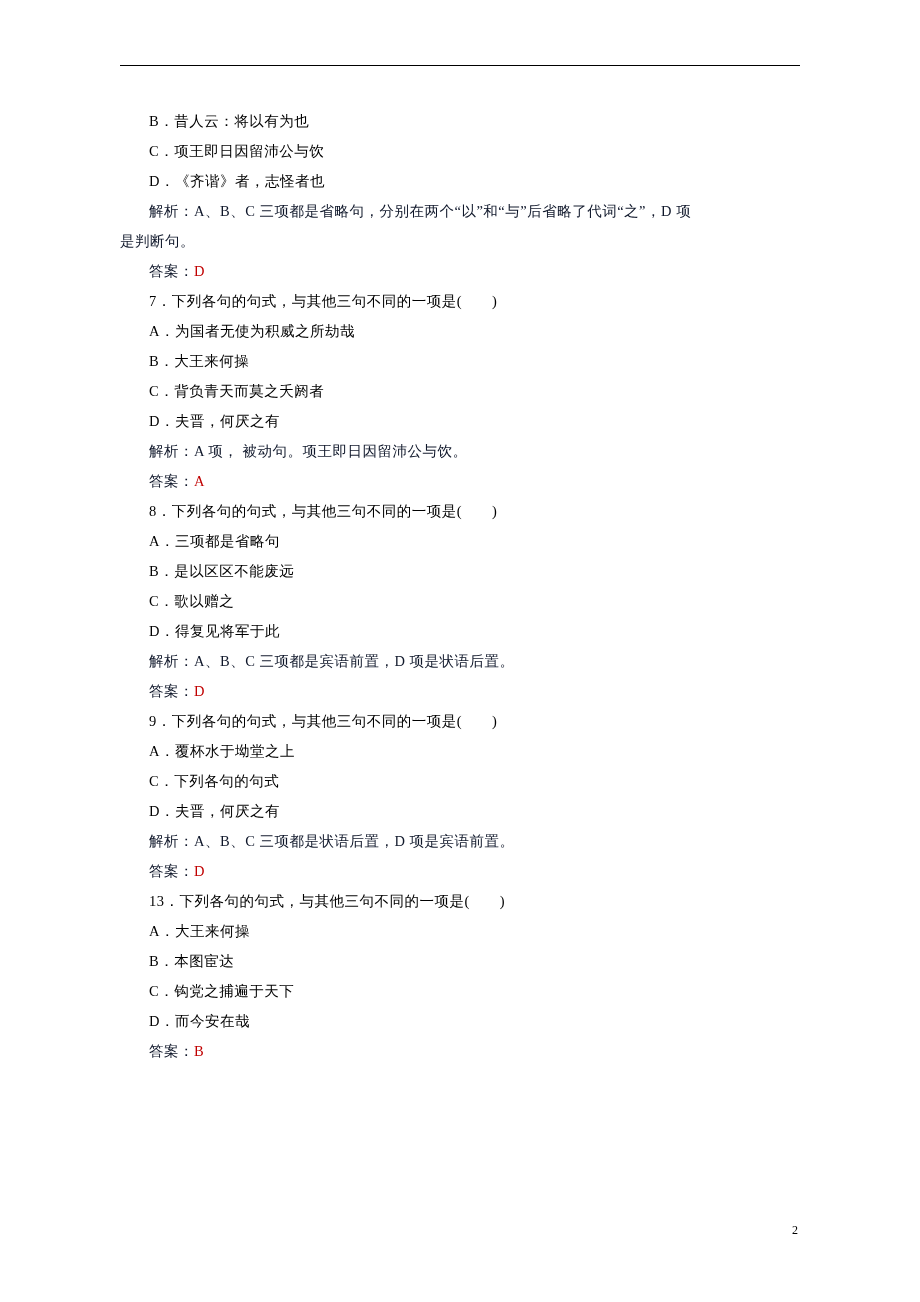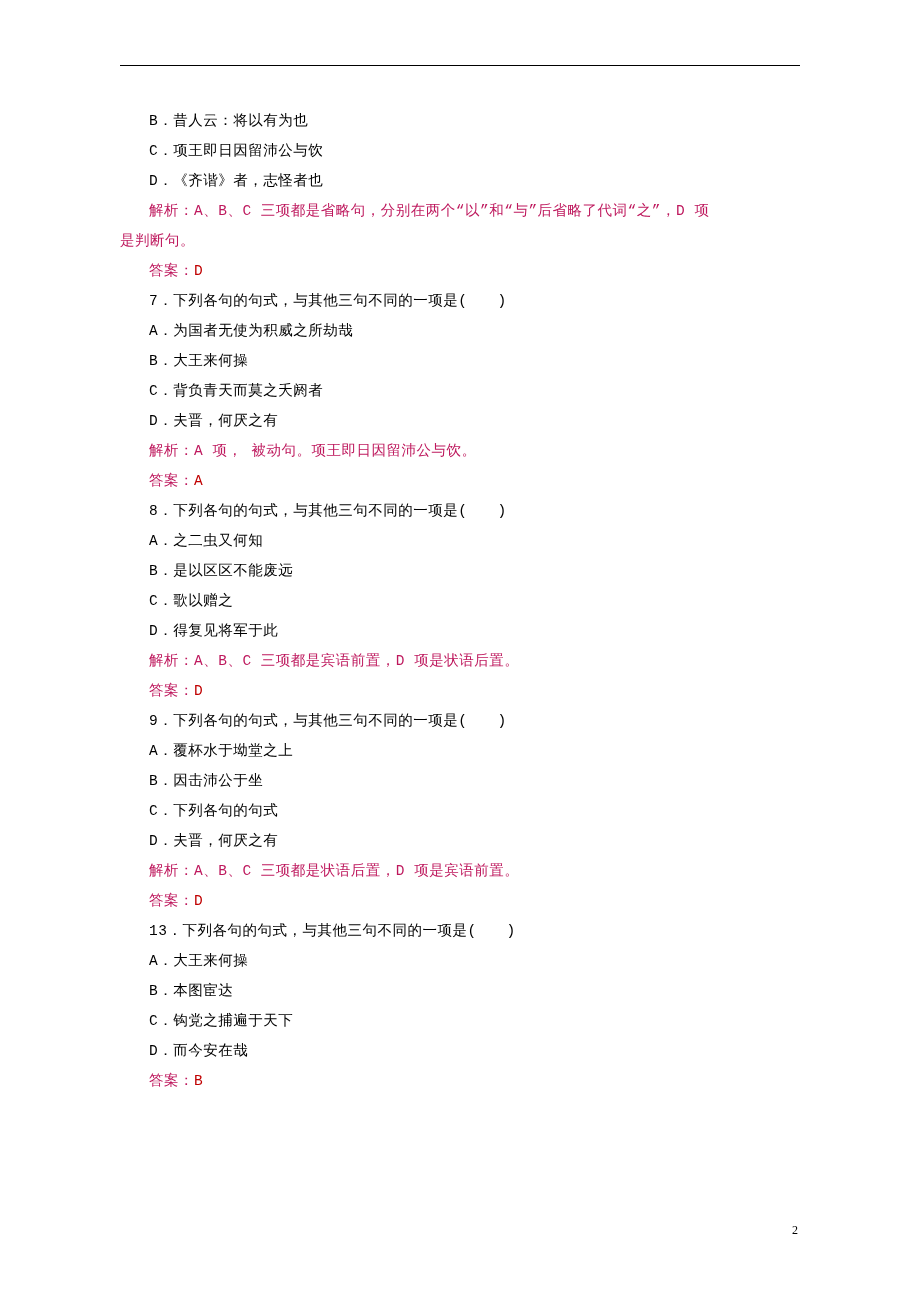--- a/index.html
+++ b/index.html
@@ -8,38 +8,37 @@
     background: #ffffff;
     font-family: "SimSun", "宋体", serif;
     width: 920px;
     height: 1302px;
     position: relative;
     overflow: hidden;
   }
   .page {
     padding: 65px 120px 0 120px;
     box-sizing: border-box;
-    font-family: Liberation Mono, monospace;
   }
   .hr-top {
     border: none;
     border-top: 1.2px solid #000;
     margin: 0 0 40px 0;
   }
   .line {
     font-size: 14.5px;
     line-height: 30px;
     letter-spacing: 0.5px;
     color: #000;
   }
   .indent {
     text-indent: 2em;
   }
   .blue {
-    color: #be185d;
+    color: #0f172a;
   }
   .red {
     color: #c00000;
   }
   .page-num {
     position: absolute;
     bottom: 64px;
     right: 122px;
     font-size: 12px;
     color: #000;
@@ -59,29 +58,28 @@
       <div class="line"><span class="blue">是判断句。</span></div>
       <div class="line indent"><span class="blue">答案：</span><span class="red">D</span></div>
       <div class="line indent"><span>7．下列各句的句式，与其他三句不同的一项是(　　)</span></div>
       <div class="line indent"><span>A．为国者无使为积威之所劫哉</span></div>
       <div class="line indent"><span>B．大王来何操</span></div>
       <div class="line indent"><span>C．背负青天而莫之夭阏者</span></div>
       <div class="line indent"><span>D．夫晋，何厌之有</span></div>
       <div class="line indent"><span class="blue">解析：</span><span class="blue">A 项，  被动句。项王即日因留沛公与饮。</span></div>
       <div class="line indent"><span class="blue">答案：</span><span class="red">A</span></div>
       <div class="line indent"><span>8．下列各句的句式，与其他三句不同的一项是(　　)</span></div>
-      <div class="line indent"><span>A．之二虫又何知</span></div>
+      <div class="line indent"><span>A．三项都是省略句</span></div>
       <div class="line indent"><span>B．是以区区不能废远</span></div>
       <div class="line indent"><span>C．歌以赠之</span></div>
       <div class="line indent"><span>D．得复见将军于此</span></div>
       <div class="line indent"><span class="blue">解析：</span><span class="blue">A、B、C 三项都是宾语前置，D 项是状语后置。</span></div>
       <div class="line indent"><span class="blue">答案：</span><span class="red">D</span></div>
       <div class="line indent"><span>9．下列各句的句式，与其他三句不同的一项是(　　)</span></div>
       <div class="line indent"><span>A．覆杯水于坳堂之上</span></div>
-      <div class="line indent"><span>B．因击沛公于坐</span></div>
       <div class="line indent"><span>C．下列各句的句式</span></div>
       <div class="line indent"><span>D．夫晋，何厌之有</span></div>
       <div class="line indent"><span class="blue">解析：</span><span class="blue">A、B、C 三项都是状语后置，D 项是宾语前置。</span></div>
       <div class="line indent"><span class="blue">答案：</span><span class="red">D</span></div>
       <div class="line indent"><span>13．下列各句的句式，与其他三句不同的一项是(　　)</span></div>
       <div class="line indent"><span>A．大王来何操</span></div>
       <div class="line indent"><span>B．本图宦达</span></div>
       <div class="line indent"><span>C．钩党之捕遍于天下</span></div>
       <div class="line indent"><span>D．而今安在哉</span></div>
       <div class="line indent"><span class="blue">答案：</span><span class="red">B</span></div>

